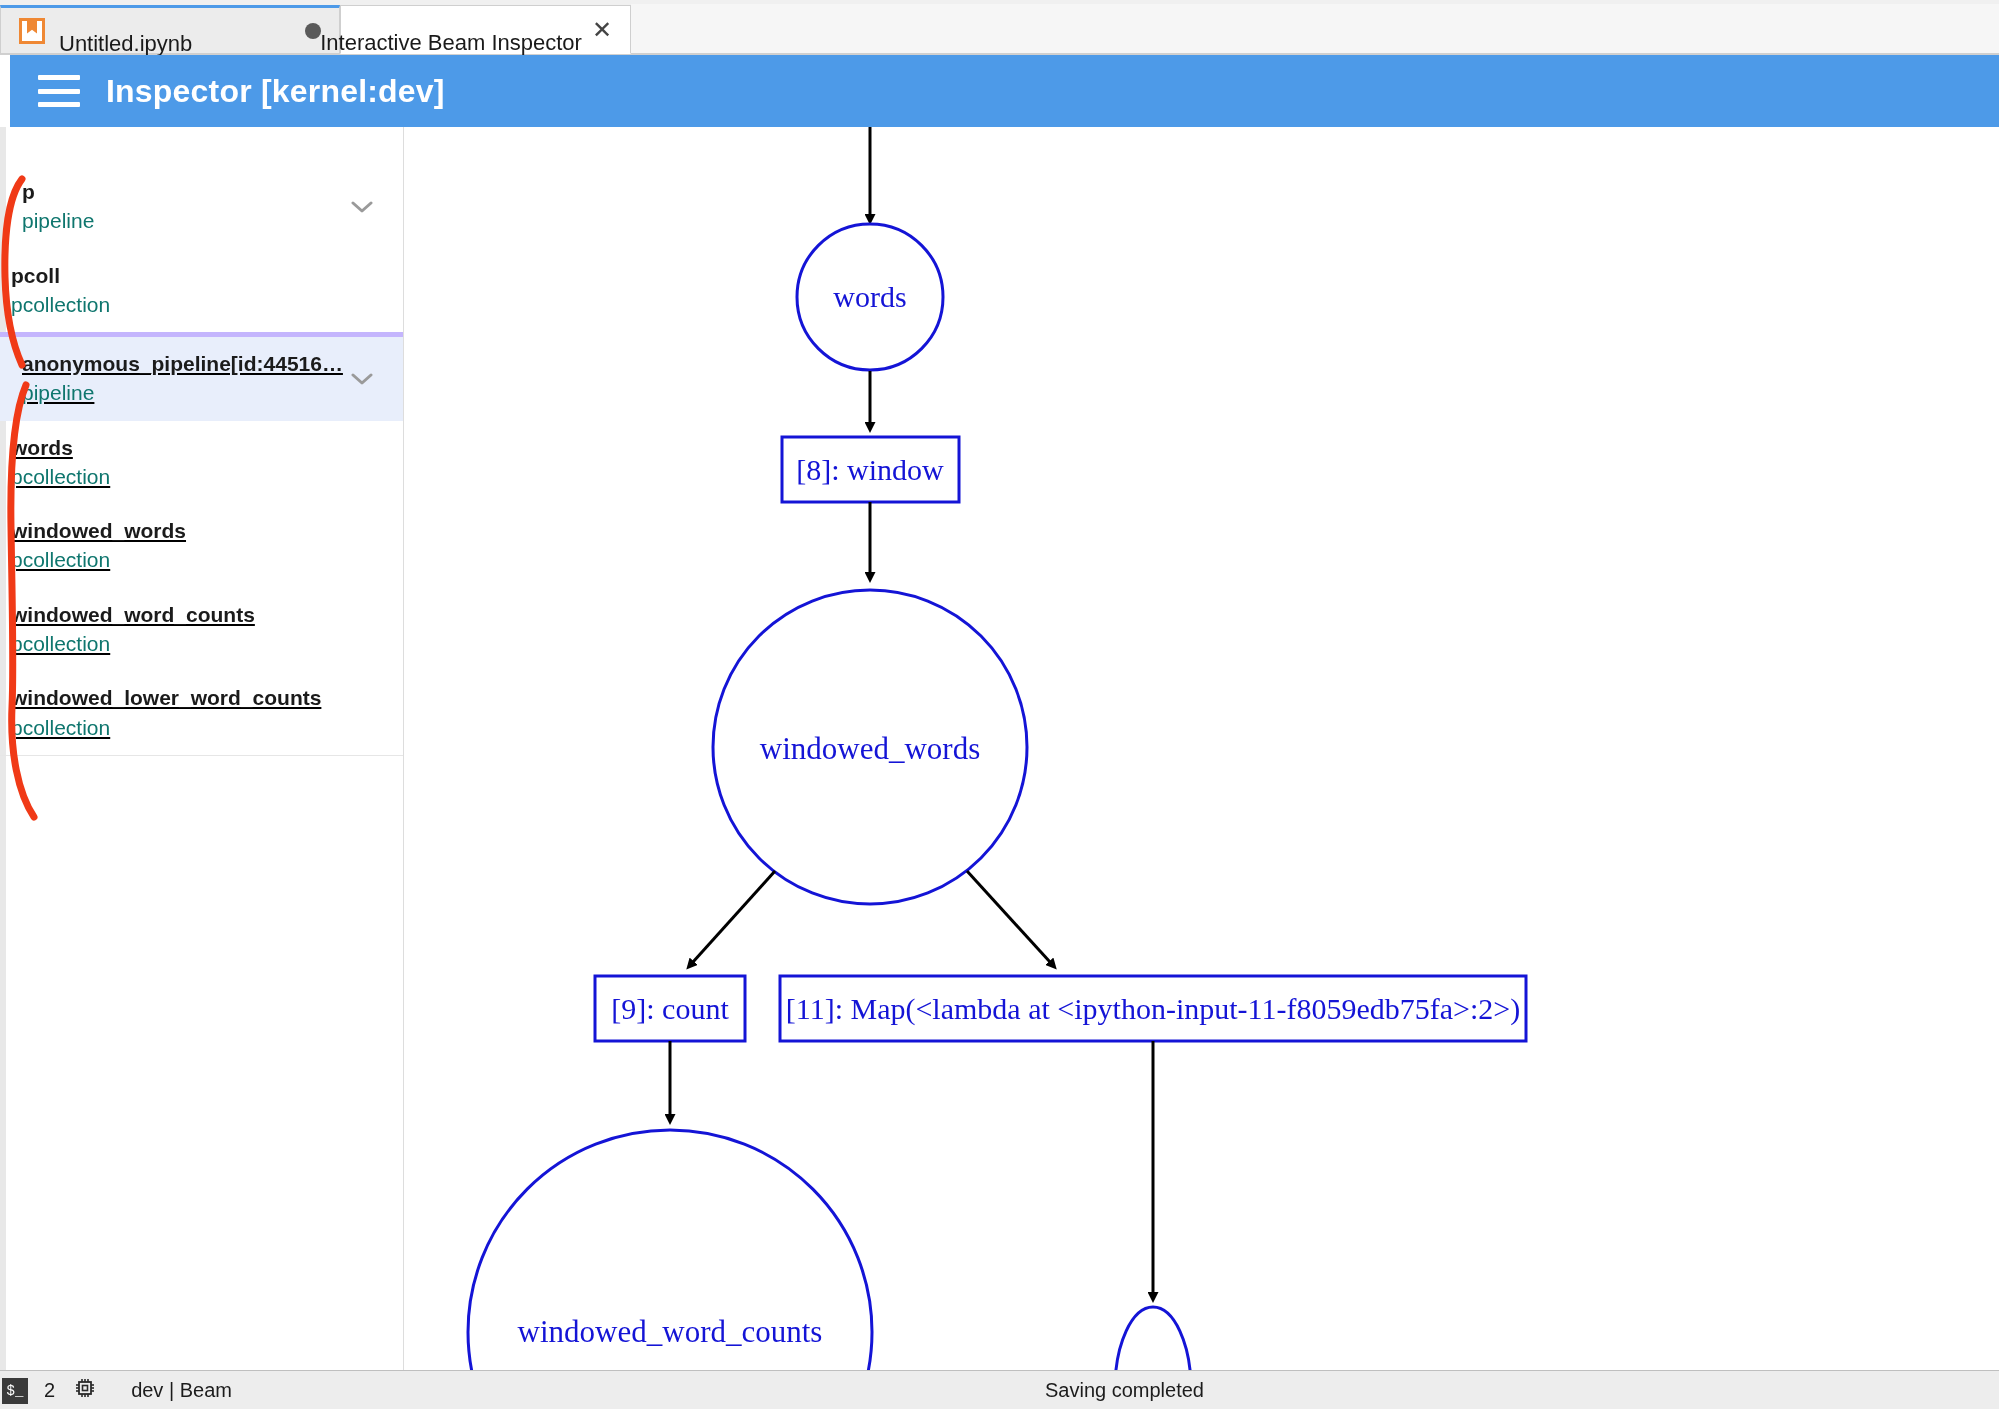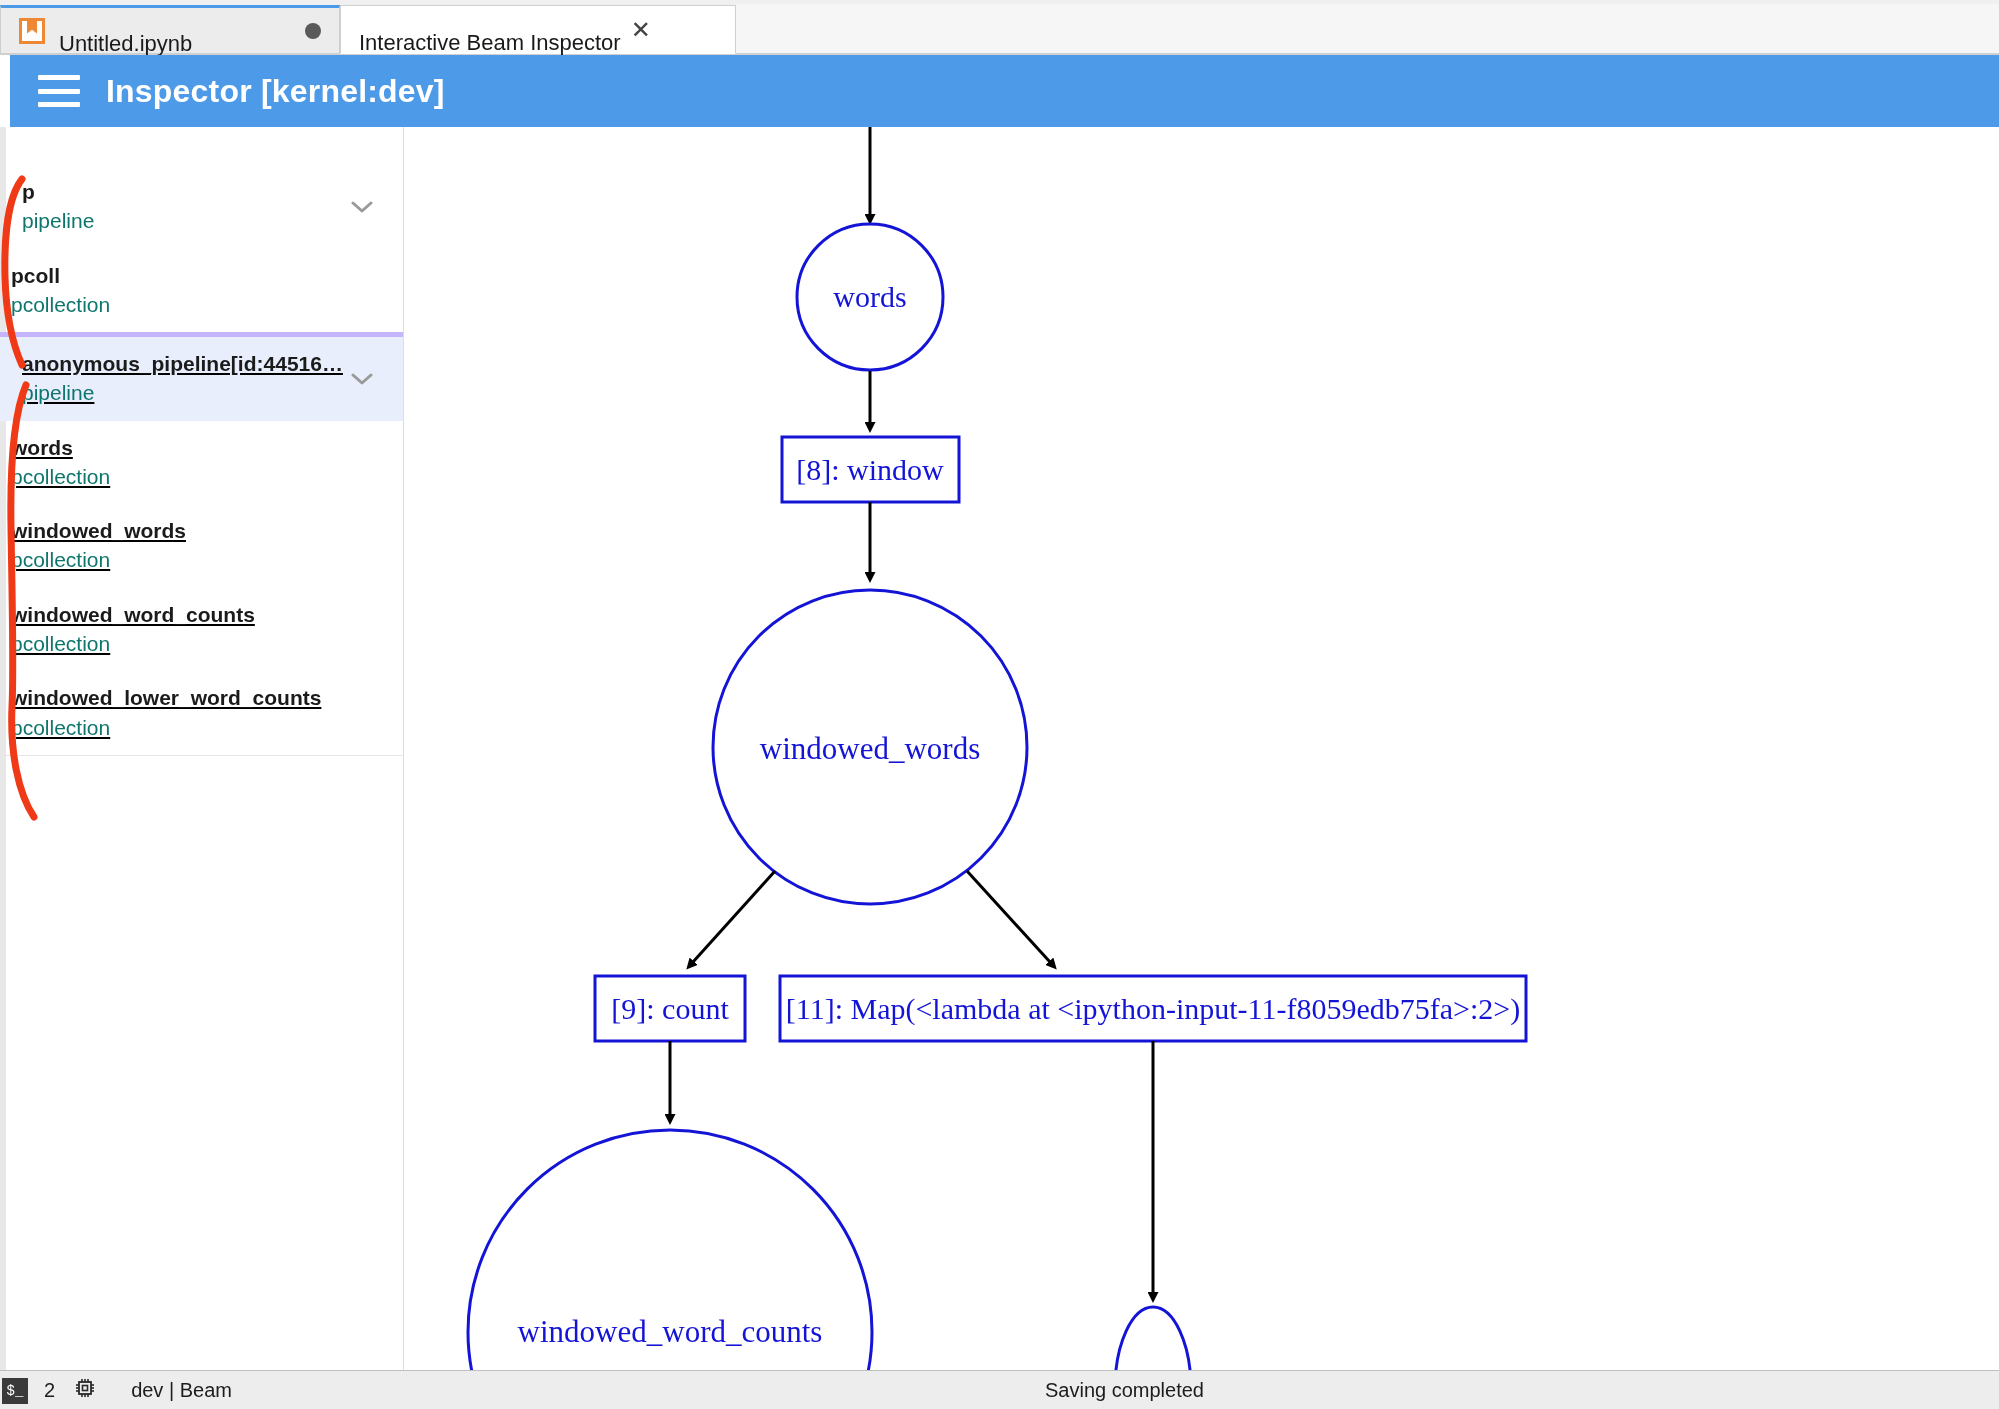--- a/index.html
+++ b/index.html
@@ -35,25 +35,25 @@
     padding: 0 18px;
   }
   .tab.inactive {
     width: 340px;
     background: #ececec;
     border: 1px solid #cfcfcf;
     border-top: 3px solid #4d9ae8;
     margin-top: 3px;
   }
   .tab.active {
-    width: 396px;
+    width: 291px;
     background: #ffffff;
     border: 1px solid #cfcfcf;
     border-bottom: 1px solid #ffffff;
-    justify-content: flex-start;
+    justify-content: flex-end;
   }
   .nb-icon {
     width: 26px; height: 26px;
     border: 3px solid #ef8834;
     box-sizing: border-box;
     margin-right: 14px;
     flex: 0 0 auto;
     display: flex; align-items: flex-start; justify-content: center;
     background: #fff;
   }

